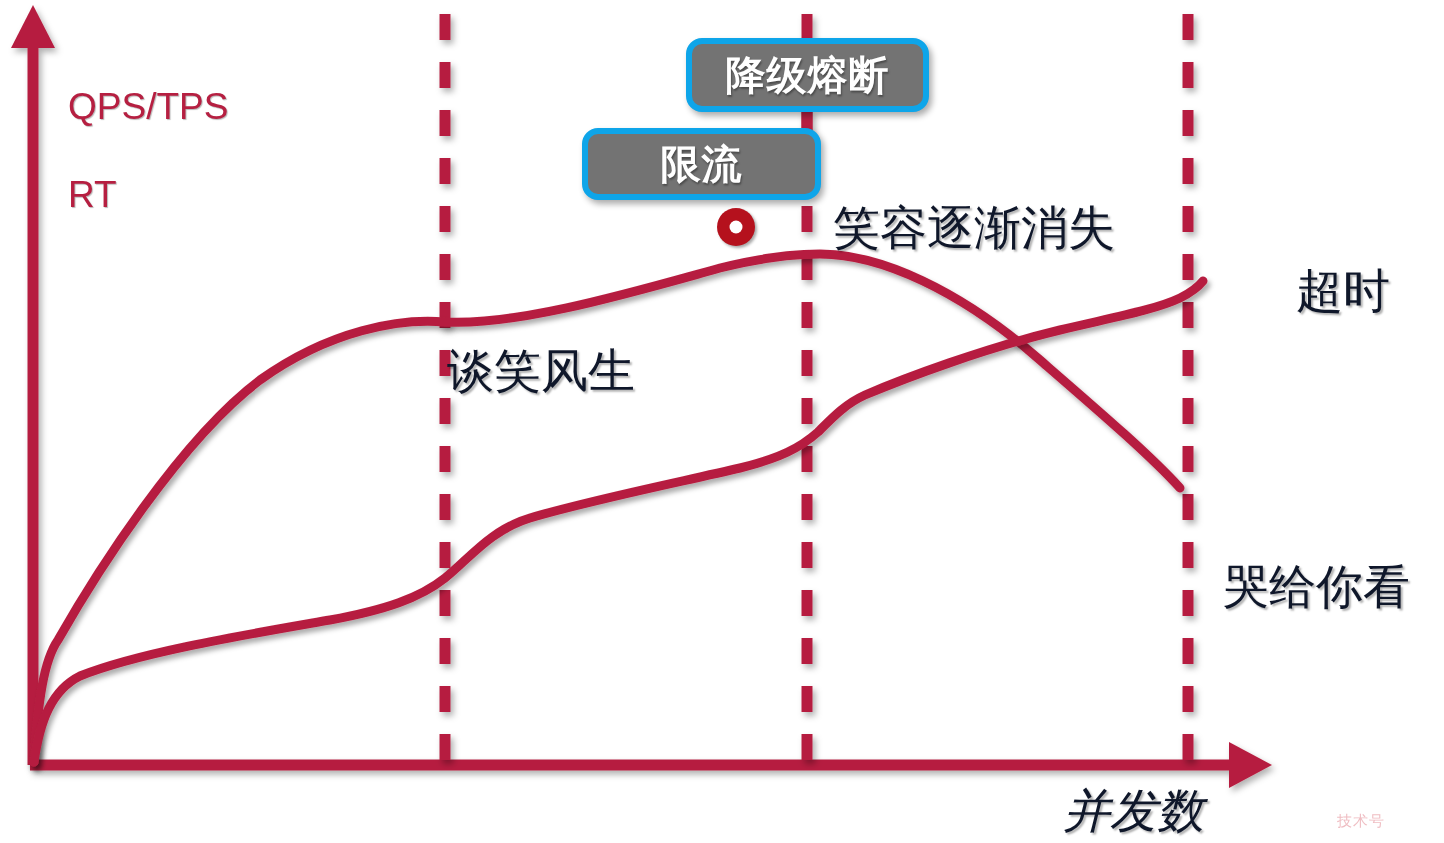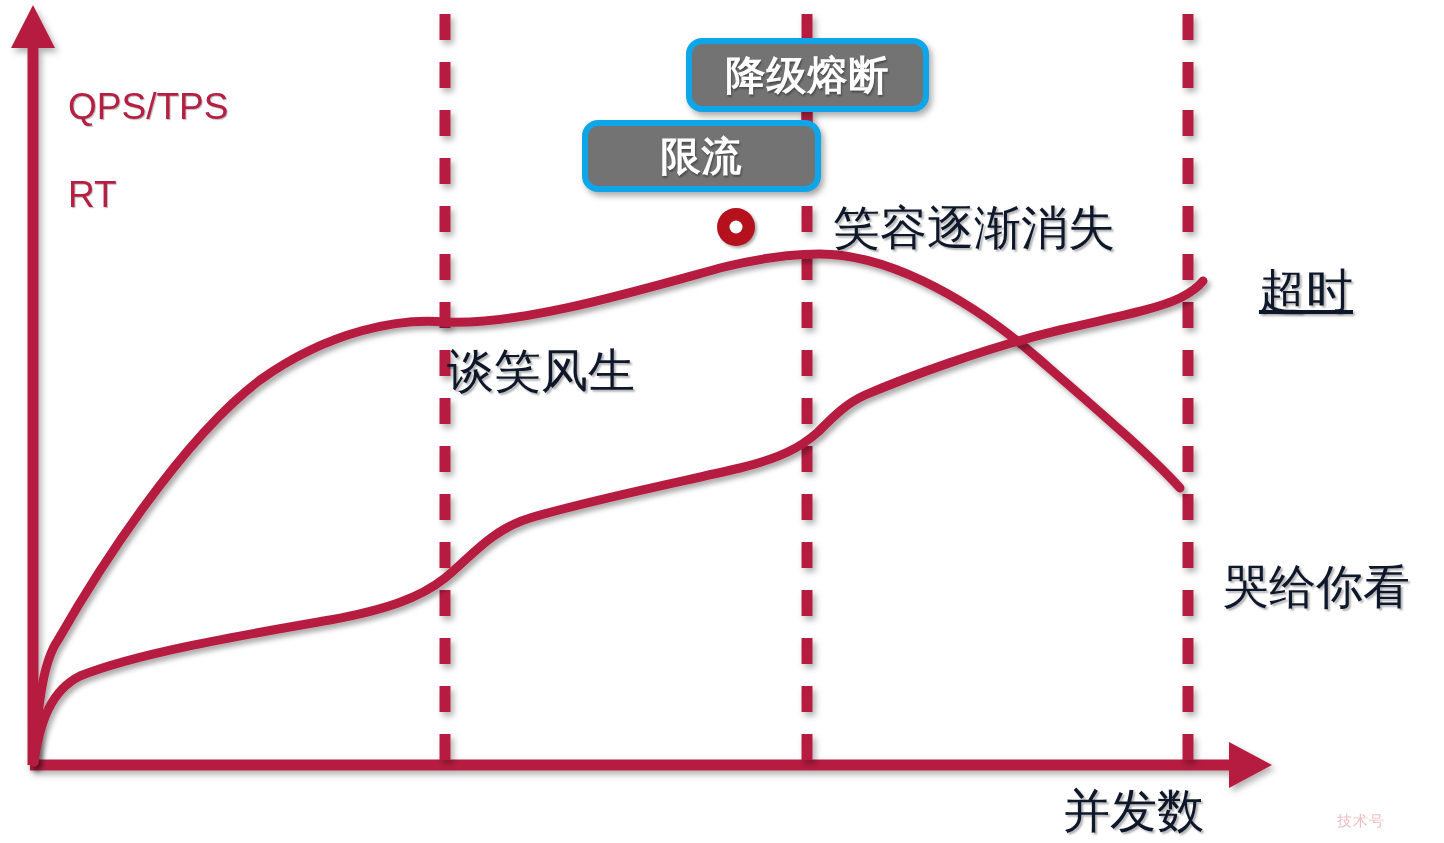--- a/index.html
+++ b/index.html
@@ -68,21 +68,21 @@
     text-shadow: 1px 2px 2px rgba(0,0,0,0.35);
   }
   #badge-circuit {
     left: 686px;
     top: 38px;
     width: 243px;
     height: 74px;
   }
   #badge-ratelimit {
     left: 582px;
-    top: 120px;
+    top: 128px;
     width: 239px;
     height: 72px;
   }
   .marker-dot {
     position: absolute;
     left: 717px;
     top: 208px;
     width: 38px;
     height: 38px;
     border-radius: 50%;
@@ -98,23 +98,23 @@
     transform: translate(-50%, -50%);
     width: 13px;
     height: 13px;
     border-radius: 50%;
     background: #ffffff;
   }
   #label-qps  { left: 68px;  top: 88px;  }
   #label-rt   { left: 68px;  top: 176px; }
   #label-tanxiao { left: 447px; top: 348px; font-family: Liberation Serif, serif; }
   #label-smile   { left: 833px; top: 204px; }
-  #label-timeout { left: 1259px; top: 267px; text-decoration: underline; }
+  #label-timeout { left: 1296px; top: 267px; }
   #label-cry     { left: 1222px; top: 519px; margin-top: 44px; }
-  #label-xaxis   { left: 1063px; top: 787px; }
+  #label-xaxis   { left: 1063px; top: 787px; font-style: italic; }
   #watermark {
     position: absolute;
     left: 1337px;
     top: 812px;
     color: #eaa7ae;
     font-size: 15px;
     letter-spacing: 1px;
     white-space: nowrap;
     font-family: Liberation Mono, monospace;
     opacity: 0.75;

